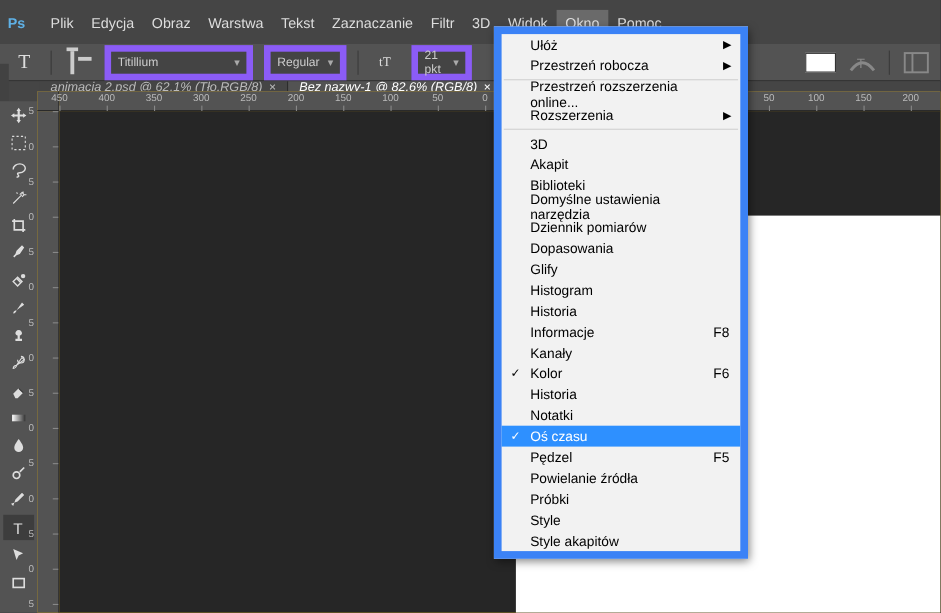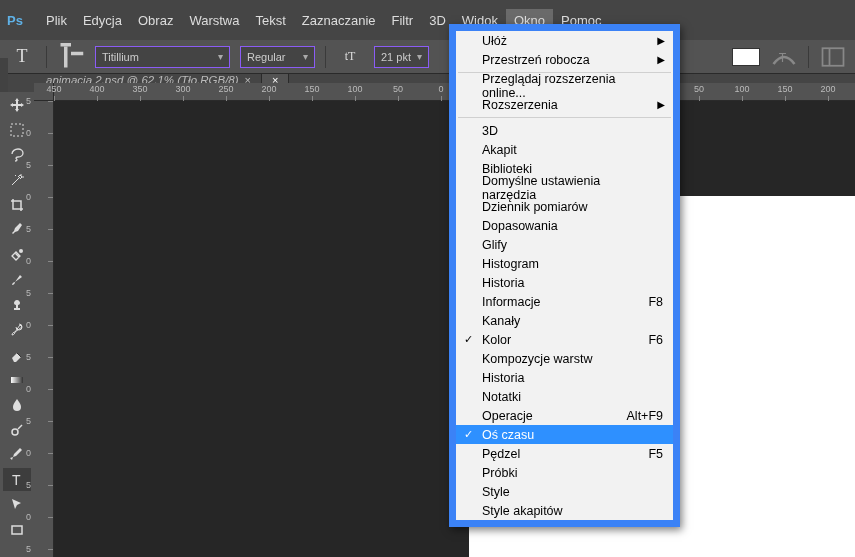--- a/index.html
+++ b/index.html
@@ -6,21 +6,21 @@
 body { background: #535353; width: 855px; height: 557px; overflow: hidden; position: relative; color: #ddd; font-size: 12px; }
 
 .menubar { height: 40px; background: #454545; display: flex; align-items: center; padding: 0 4px; }
 .logo { width: 22px; height: 22px; display: flex; align-items: center; justify-content: center; margin-right: 12px; color: #5fb1e6; font-weight: bold; font-size: 13px; }
 .menu-item { padding: 4px 8px; cursor: pointer; font-size: 13px; }
 .menu-item.active { background: #6a6a6a; }
 
 .optbar { height: 34px; background: #535353; display: flex; align-items: center; padding: 0 8px; gap: 10px; border-bottom: 1px solid #2a2a2a; }
 .opt-icon { width: 28px; height: 28px; display: flex; align-items: center; justify-content: center; color: #ddd; font-size: 18px; font-family: Georgia, serif; }
 .opt-sep { width: 1px; height: 22px; background: #3a3a3a; }
-.select-box { background: #444; border: 1px solid #8b5cf6; height: 22px; display: flex; align-items: center; padding: 0 6px; color: #ccc; font-size: 11px; position: relative; }
+.select-box { background: #444; border: 6px solid #8b5cf6; height: 32px; display: flex; align-items: center; padding: 0 6px; color: #ccc; font-size: 11px; position: relative; }
 .select-box .caret { margin-left: auto; padding-left: 6px; font-size: 10px; color: #aaa; }
 .font-sel { width: 135px; }
 .style-sel { width: 75px; }
 .size-sel { width: 55px; }
 .swatch { width: 28px; height: 18px; background: #fff; border: 1px solid #333; }
 .opt-btn { width: 28px; height: 24px; display: flex; align-items: center; justify-content: center; color: #888; }
 
 .tabbar { height: 25px; background: #454545; display: flex; align-items: stretch; padding-left: 36px; border-bottom: 1px solid #2a2a2a; }
 .tab { display: flex; align-items: flex-end; padding: 12px 10px; background: #3a3a3a; border-right: 1px solid #2a2a2a; font-size: 11.5px; font-style: italic; color: #ccc; gap: 6px; }
 .tab.active { background: #535353; color: #fff; }
@@ -118,20 +118,21 @@
       </svg>
     </div>
 </div>
 
 <div class="tabbar">
   <div class="tab nonactive">
       <span>animacja 2.psd @ 62,1% (Tło,RGB/8)</span>
       <span class="close">×</span>
     </div>
     <div class="tab active">
+      <span>Bez nazwy-1 @ 82,6% (RGB/8)</span>
       <span class="close">×</span>
     </div>
 </div>
 
 <div class="left-strip"></div>
 
 <div class="tools" id="tools-slot">
     <div class="tool">
       <svg viewBox="0 0 16 16">
         <path d="M8 1l2 3h-1v3h3v-1l3 2-3 2v-1h-3v3h1l-2 3-2-3h1v-3h-3v1l-3-2 3-2v1h3v-3h-1z" fill="#ddd"></path>
@@ -355,21 +356,21 @@
     <div class="dd-item">
       <span>Ułóż</span>
       <span class="arrow">▶</span>
     </div>
     <div class="dd-item">
       <span>Przestrzeń robocza</span>
       <span class="arrow">▶</span>
     </div>
     <div class="dd-sep"></div>
     <div class="dd-item">
-      <span>Przeglądaj rozszerzenia online...</span>
+      <span>Przestrzeń rozszerzenia online...</span>
     </div>
     <div class="dd-item">
       <span>Rozszerzenia</span>
       <span class="arrow">▶</span>
     </div>
     <div class="dd-sep"></div>
     <div class="dd-item">
       <span>3D</span>
     </div>
     <div class="dd-item">
@@ -402,41 +403,37 @@
     </div>
     <div class="dd-item">
       <span>Kanały</span>
     </div>
     <div class="dd-item">
       <span class="check">✓</span>
       <span>Kolor</span>
       <span class="accel">F6</span>
     </div>
     <div class="dd-item">
-      <span>Kompozycje warstw</span>
-    </div>
-    <div class="dd-item">
       <span>Historia</span>
     </div>
     <div class="dd-item">
       <span>Notatki</span>
-    </div>
-    <div class="dd-item">
-      <span>Operacje</span>
-      <span class="accel">Alt+F9</span>
     </div>
     <div class="dd-item hover">
       <span class="check">✓</span>
       <span>Oś czasu</span>
     </div>
     <div class="dd-item">
       <span>Pędzel</span>
       <span class="accel">F5</span>
     </div>
     <div class="dd-item">
+      <span>Powielanie źródła</span>
+    </div>
+    <div class="dd-item">
       <span>Próbki</span>
     </div>
     <div class="dd-item">
       <span>Style</span>
     </div>
     <div class="dd-item">
       <span>Style akapitów</span>
     </div>
   </div>
 

